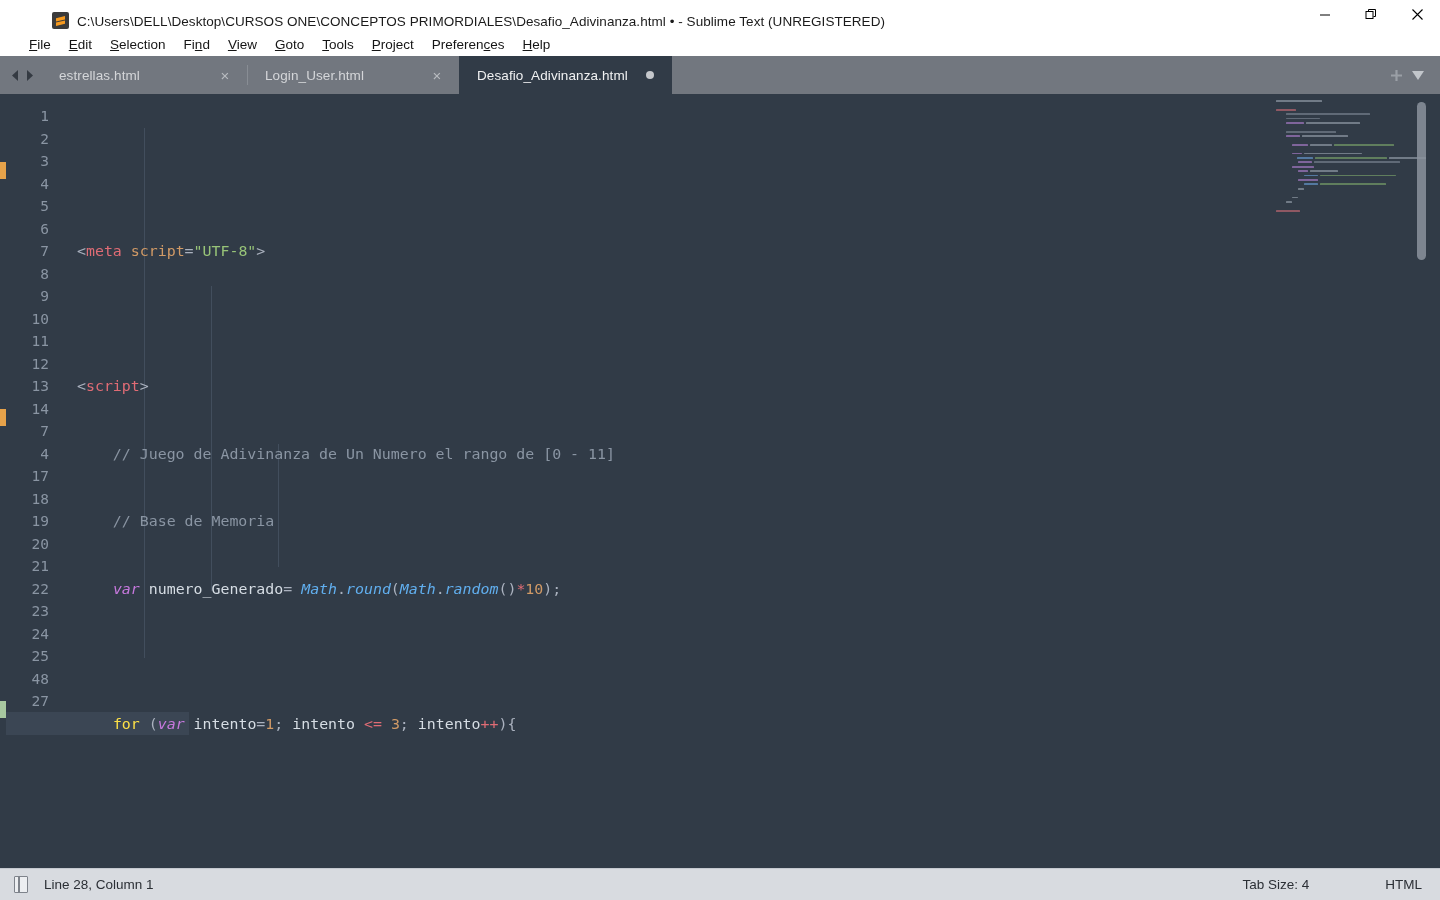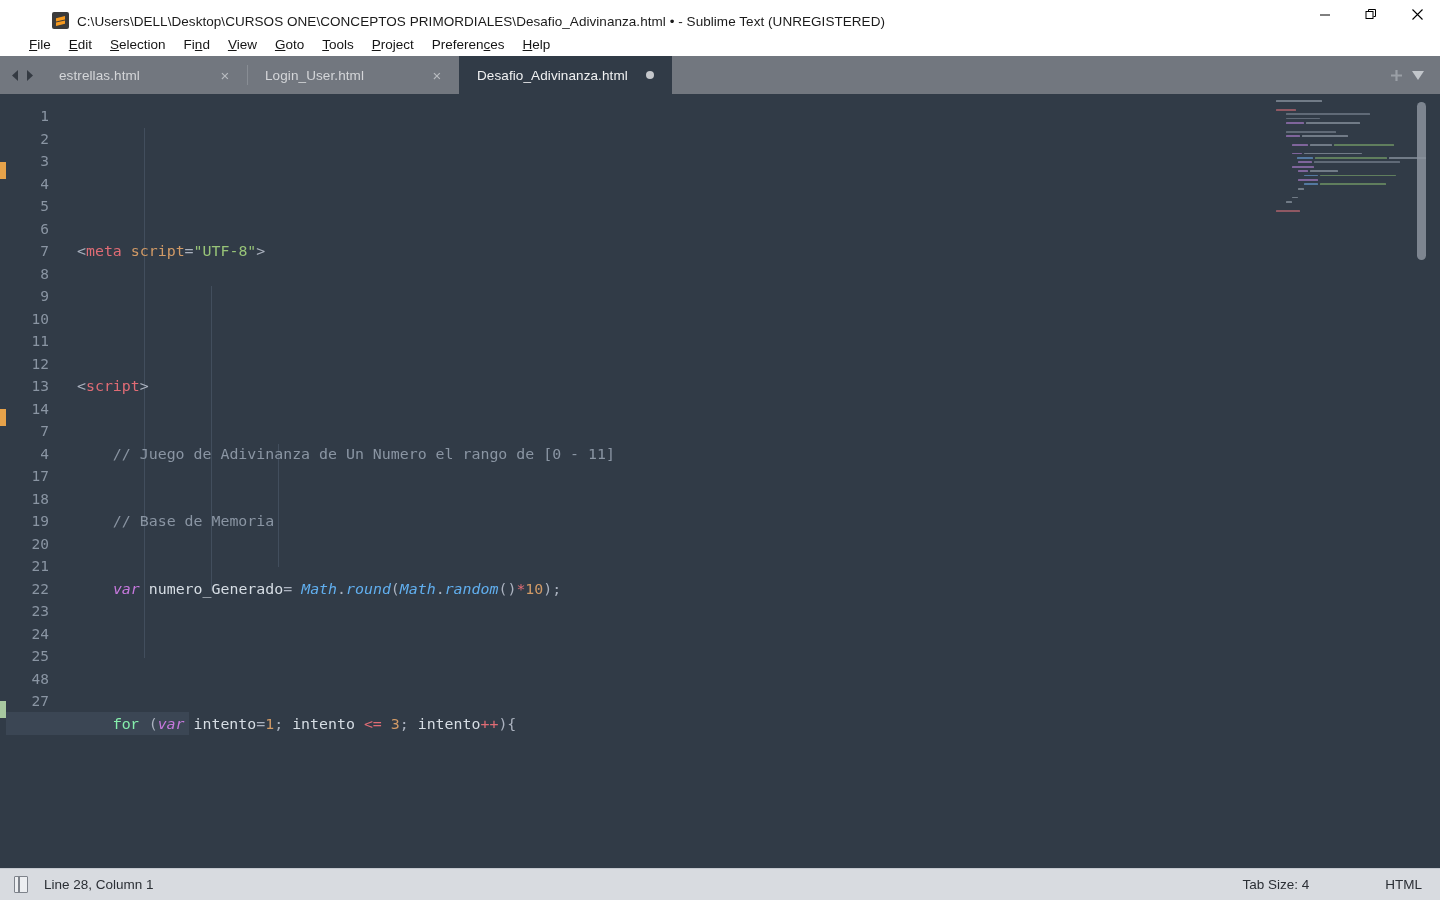--- a/index.html
+++ b/index.html
@@ -119,21 +119,21 @@
     position:absolute; top:0; bottom:0; width:1px; background:#424e5d; z-index:0;
   }
 
   
   .c-tag      { color:#e06c75; }
   .c-attr     { color:#d19a66; }
   .c-punct    { color:#abb2bf; }
   .c-str      { color:#97c378; }
   .c-comment  { color:#8a95a3; }
   .c-kw       { color:#c678dd; font-style:italic; }
-  .c-kwn      { color:#86efac;font-family:Liberation Mono, monospace; }
+  .c-kwn      { color:#fde047; }
   .c-fni      { color:#61afef; font-style:italic; }
   .c-num      { color:#d19a66; }
   .c-op       { color:#e06c75; }
   .c-var      { color:#d6dde4; }
   .c-plain    { color:#d6dde4; }
 
   
   .minimap {
     position:absolute; right:12px; top:0; width:152px; height:774px;
     background:#313b47; padding-top:6px;

